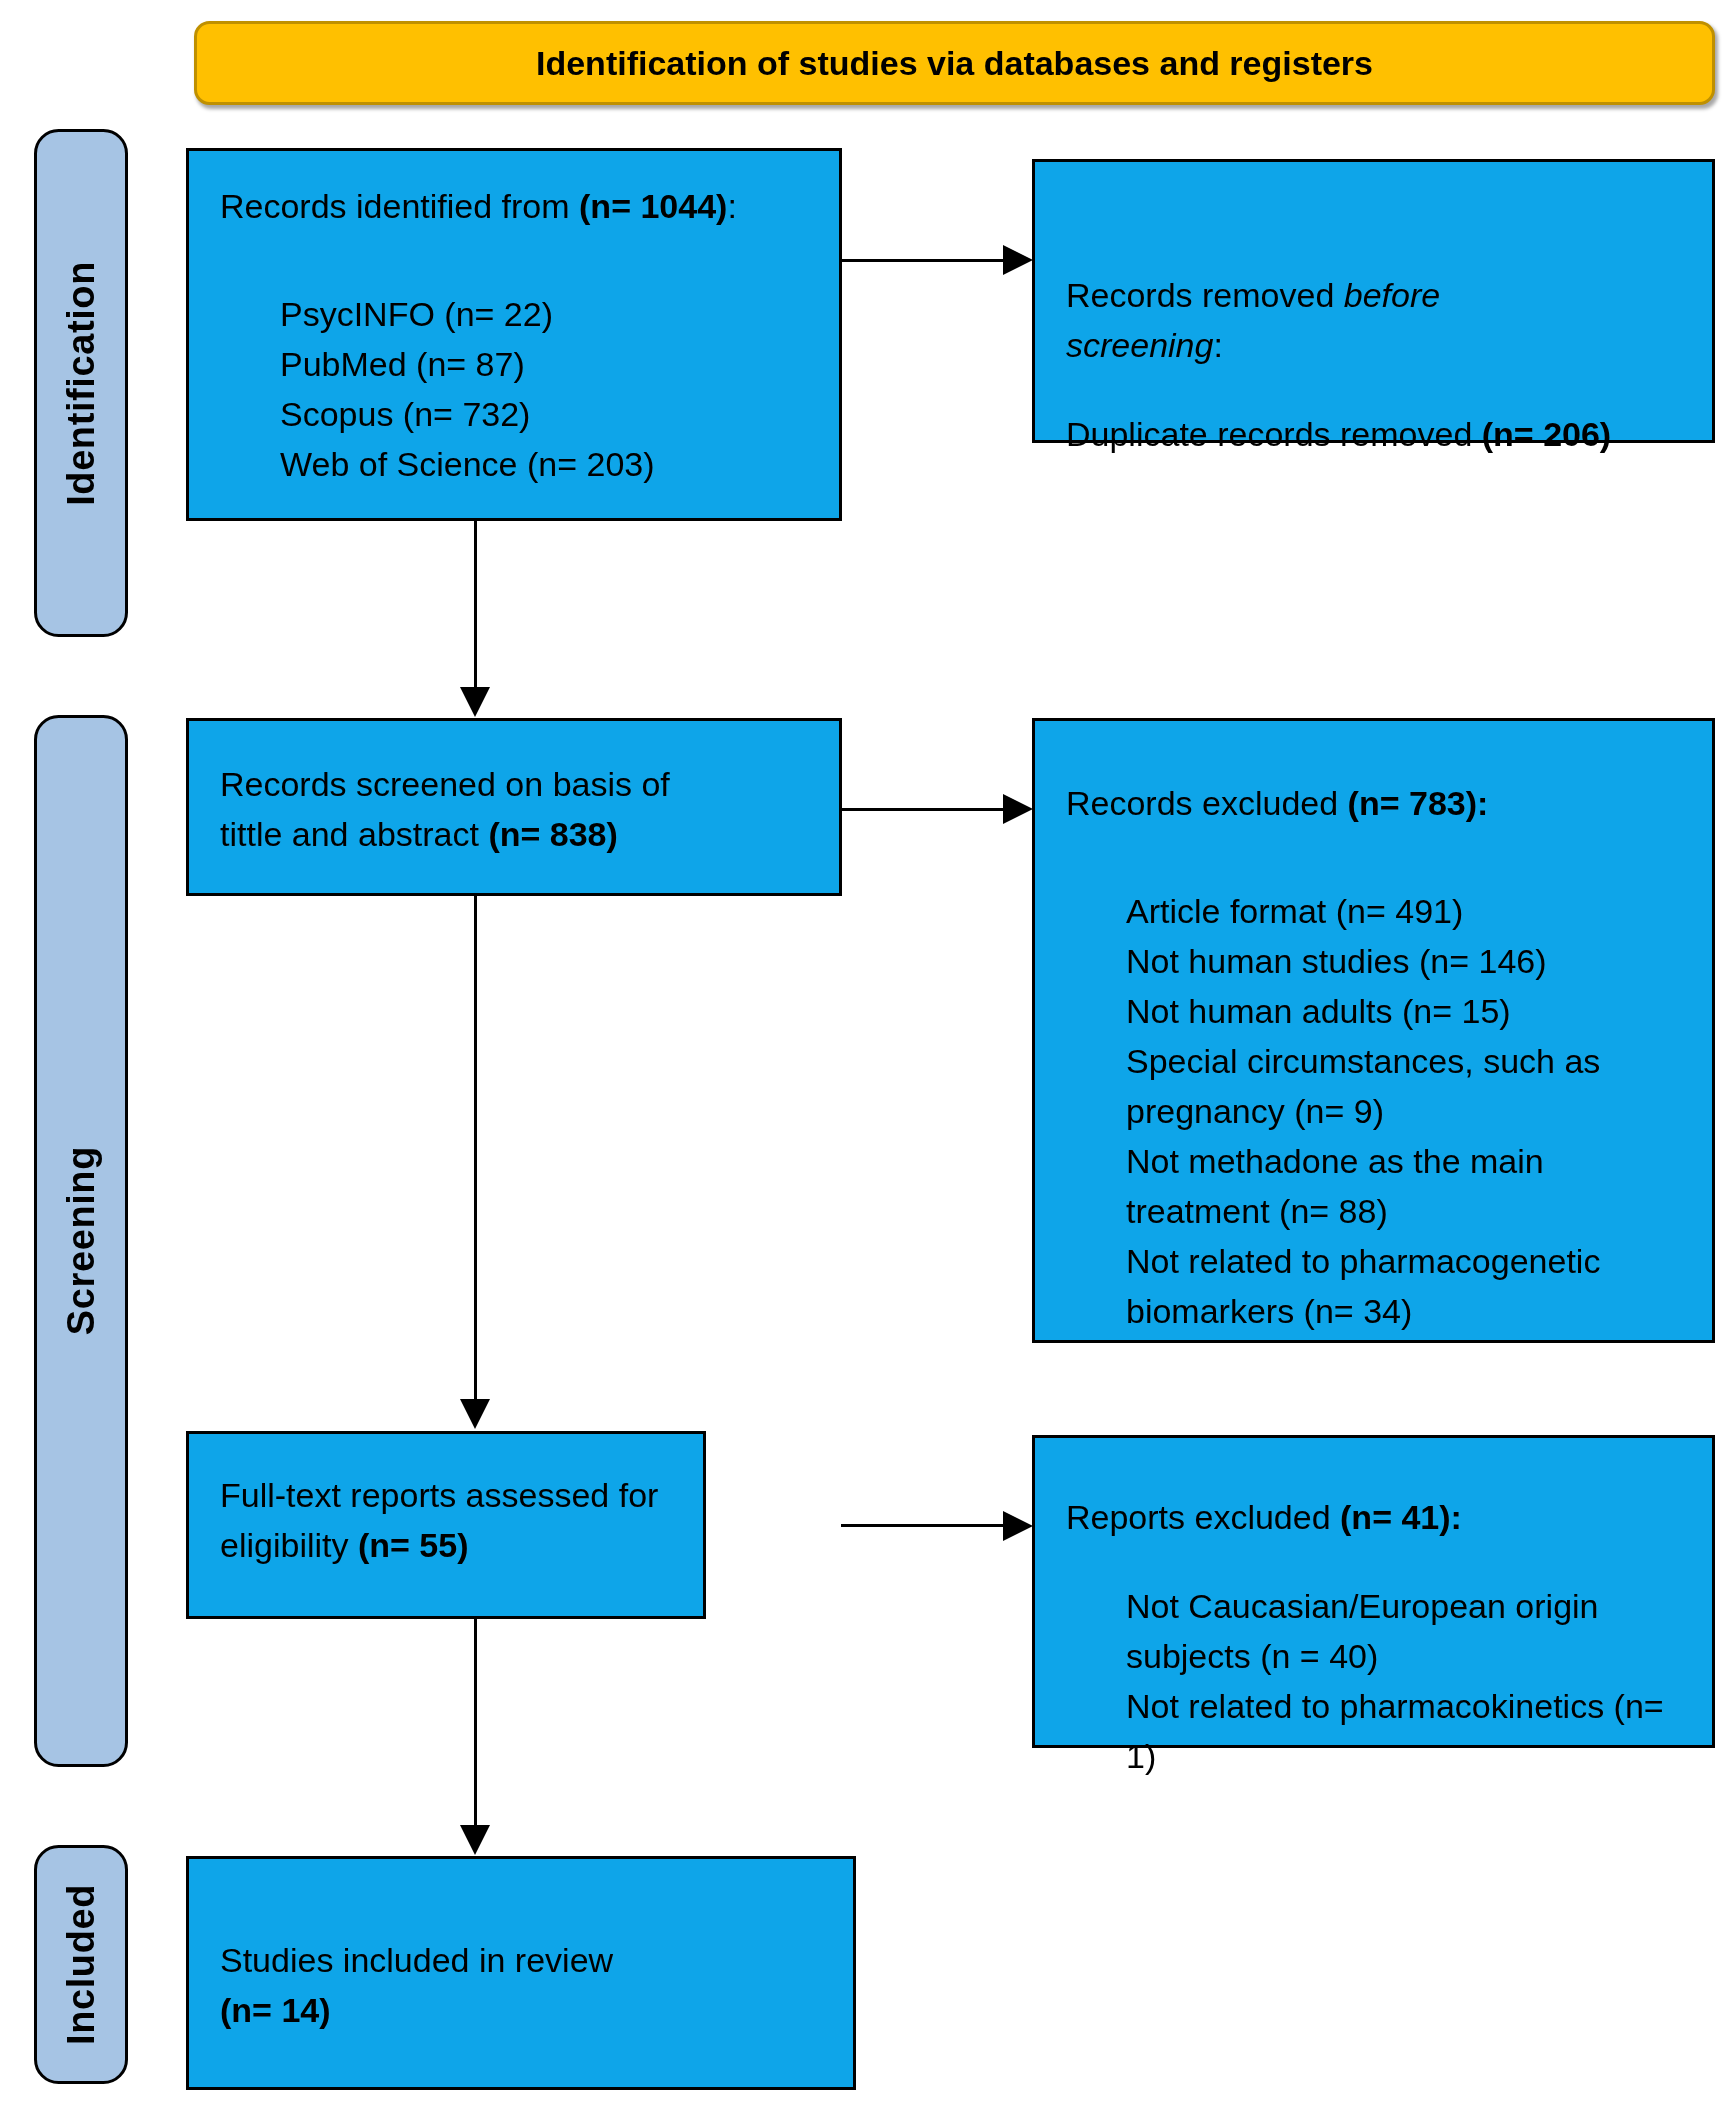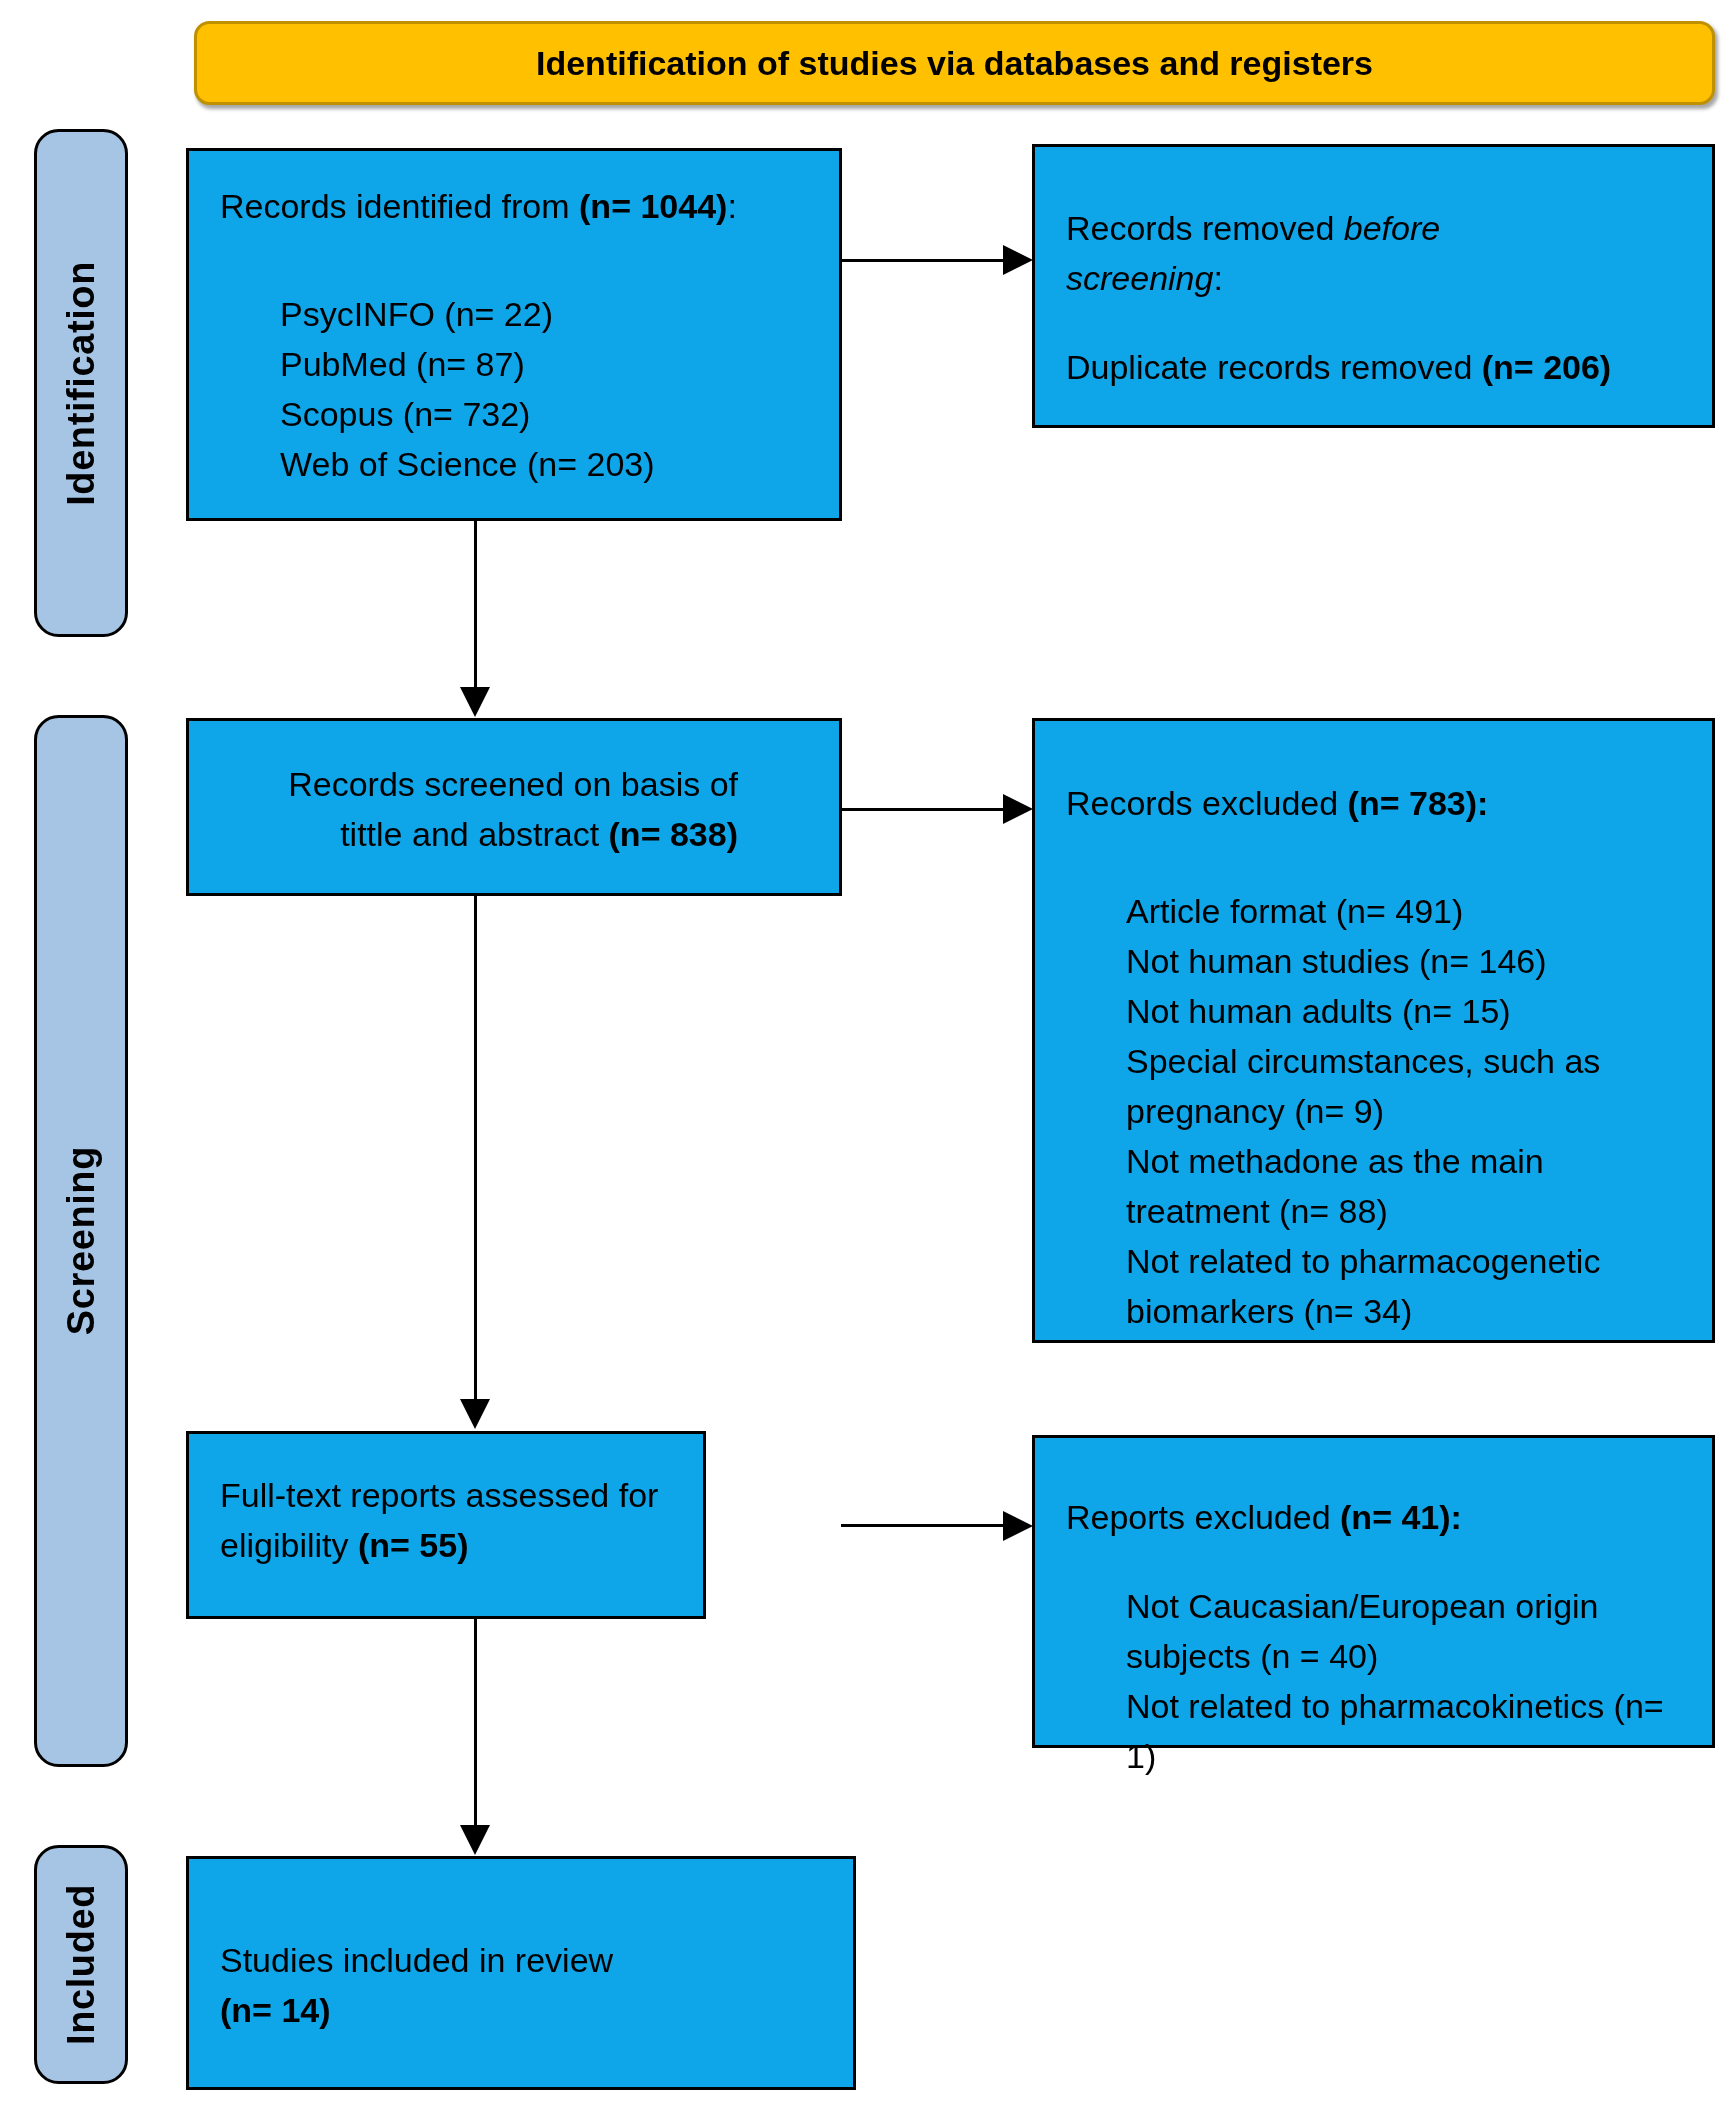--- a/index.html
+++ b/index.html
@@ -53,29 +53,29 @@
     font-size:34px; line-height:50px;
   }
   .box p { margin:0; }
   .para-gap { margin-bottom:58px !important; }
   .para-gap-sm { margin-bottom:39px !important; }
   .indent { margin-left:60px; }
   b { font-weight:bold; }
   i { font-style:italic; }
 
   #box-identified        { left:186px;  top:148px;  width:656px; height:373px; padding:30px 26px 0 31px; }
-  #box-removed           { left:1032px; top:144px;  width:683px; height:284px; padding:56px 26px 0 31px; }
+  #box-removed           { left:1032px; top:159px;  width:683px; height:284px; padding:108px 26px 0 31px; }
   #box-screened          { left:186px;  top:718px; width:656px; height:178px; padding:38px 26px 0 31px; }
   #box-records-excluded  { left:1032px; top:718px; width:683px; height:625px; padding:57px 26px 6px 31px; }
   #box-fulltext          { left:186px;  top:1431px; width:520px; height:188px; padding:36px 41px 0 31px; }
   #box-reports-excluded  { left:1032px; top:1435px; width:683px; height:313px; padding:54px 26px 0 31px; }
   #box-included          { left:186px;  top:1856px; width:670px; height:234px; padding:76px 26px 0 31px; }
 
   #box-removed p.header   { max-width:518px; }
-  #box-screened p.header  { max-width:518px;text-align:right; }
+  #box-screened p.header  { max-width:518px; }
   #box-fulltext p.header  { max-width:557px; }
 
   
   .vline { position:absolute; width:3.2px;  background:#000; }
   .hline { position:absolute; height:3.2px; background:#000; }
   .arrow-down {
     position:absolute; width:0; height:0;
     border-left:15.5px solid transparent;
     border-right:15.5px solid transparent;
     border-top:30px solid #000;

